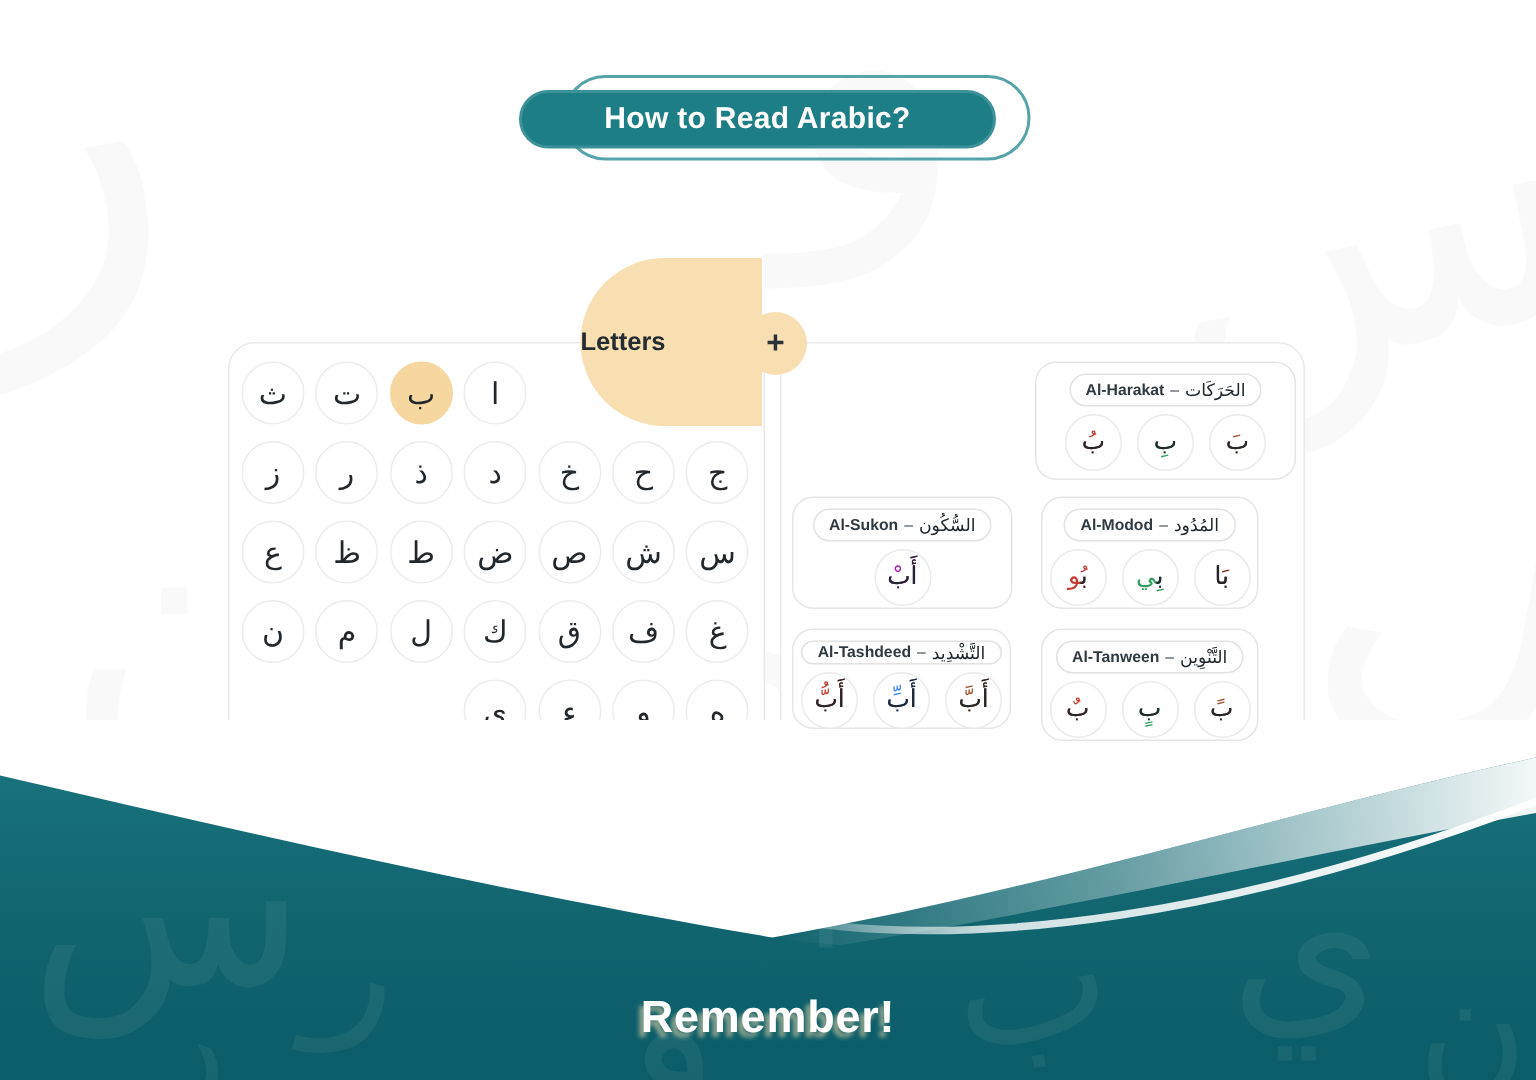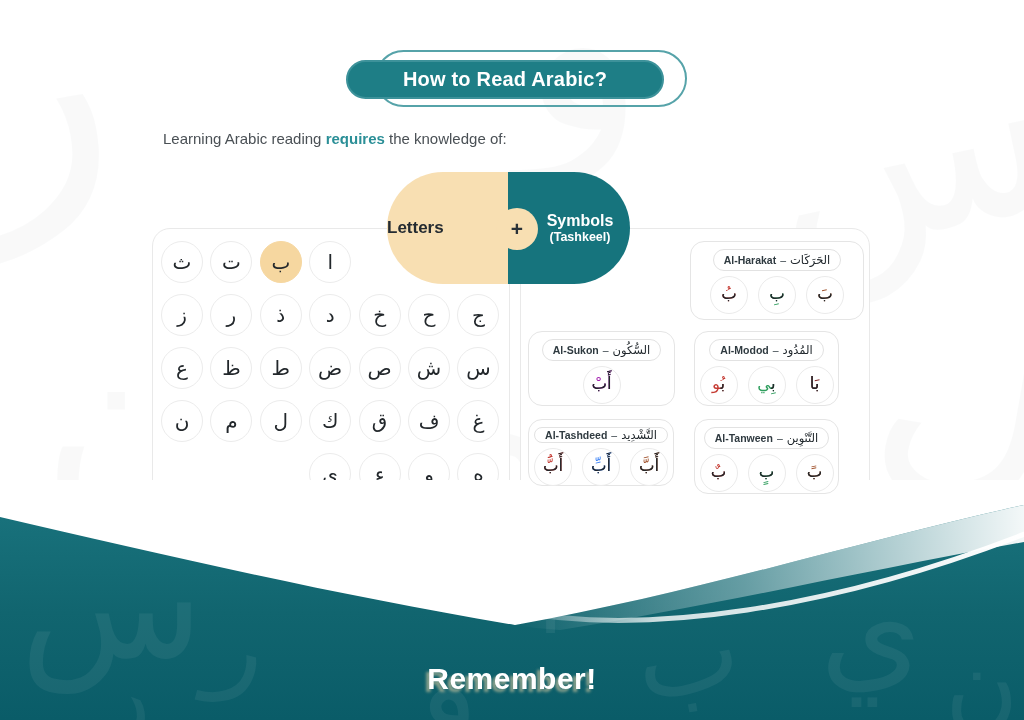--- a/index.html
+++ b/index.html
@@ -89,23 +89,20 @@
       <span style="left: 40px; top: 300px; font-size: 240px; transform: rotate(0deg);">ن</span>
       <span style="left: 880px; top: 250px; font-size: 260px; transform: rotate(10deg);">ل</span>
       <span style="left: 420px; top: 330px; font-size: 220px; transform: rotate(-6deg);">م</span>
     </div>
 
   <div class="title-wrap">
     <div class="title-outline"></div>
     <div class="title-pill">How to Read Arabic?</div>
   </div>
 
-  <div class="subtitle">
-    <span>Learning Arabic reading </span><span class="hl">requires</span><span> the knowledge of:</span>
-  </div>
 
   <div class="card letters-card" id="letters-card">
       <div class="letter-circle" style="left: 8px; top: 12px;">ث</div>
       <div class="letter-circle" style="left: 57.4px; top: 12px;">ت</div>
       <div class="letter-circle hl" style="left: 106.8px; top: 12px;">ب</div>
       <div class="letter-circle" style="left: 156.2px; top: 12px;">ا</div>
       <div class="letter-circle" style="left: 8px; top: 65px;">ز</div>
       <div class="letter-circle" style="left: 57.4px; top: 65px;">ر</div>
       <div class="letter-circle" style="left: 106.8px; top: 65px;">ذ</div>
       <div class="letter-circle" style="left: 156.2px; top: 65px;">د</div>
@@ -230,24 +227,20 @@
             <span class="ex-layer mask" dir="rtl"><span>ب</span></span>
           </div>
         </div>
       </div>
     </div>
 
   <div class="combo">
     <div class="combo-left">
       <span>Letters</span>
     </div>
-    <div class="combo-right">
-      <span class="l1">Symbols</span>
-      <span class="l2">(Tashkeel)</span>
-    </div>
     <div class="combo-plus">+</div>
   </div>
 
   <div class="wave-zone">
     <div class="teal-bg"></div>
     <div class="wm-teal" id="wm-teal">
         <span style="left: 20px; top: 50px; font-size: 150px; transform: rotate(0deg);">س</span>
         <span style="left: 215px; top: 110px; font-size: 110px; transform: rotate(15deg);">ر</span>
         <span style="left: 420px; top: 145px; font-size: 120px; transform: rotate(0deg);">و</span>
         <span style="left: 635px; top: 120px; font-size: 110px; transform: rotate(-10deg);">ب</span>

